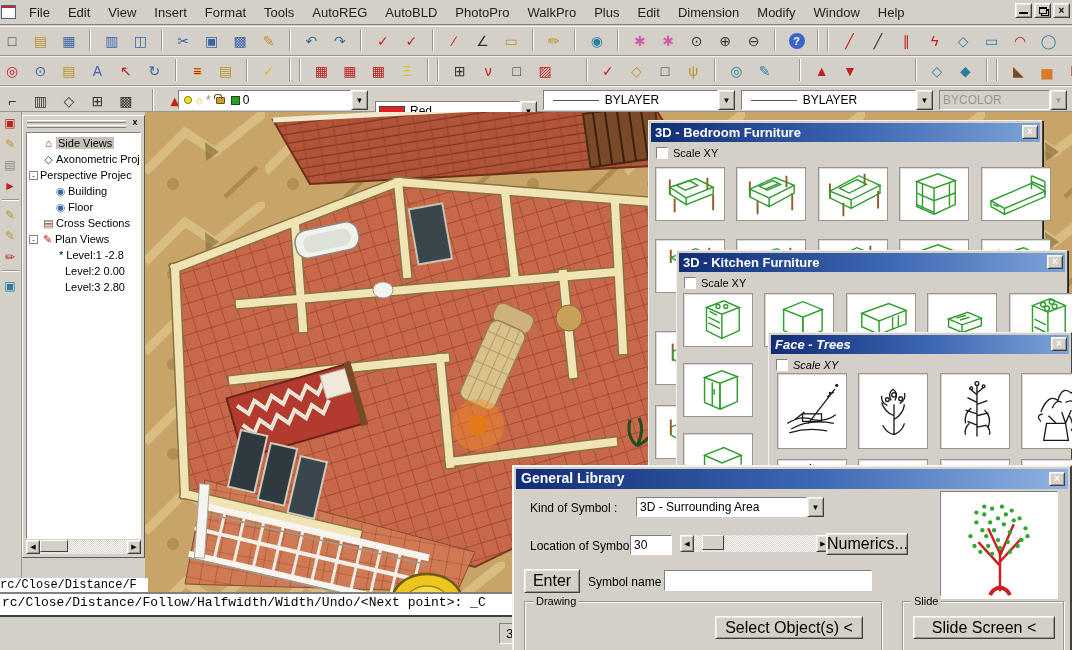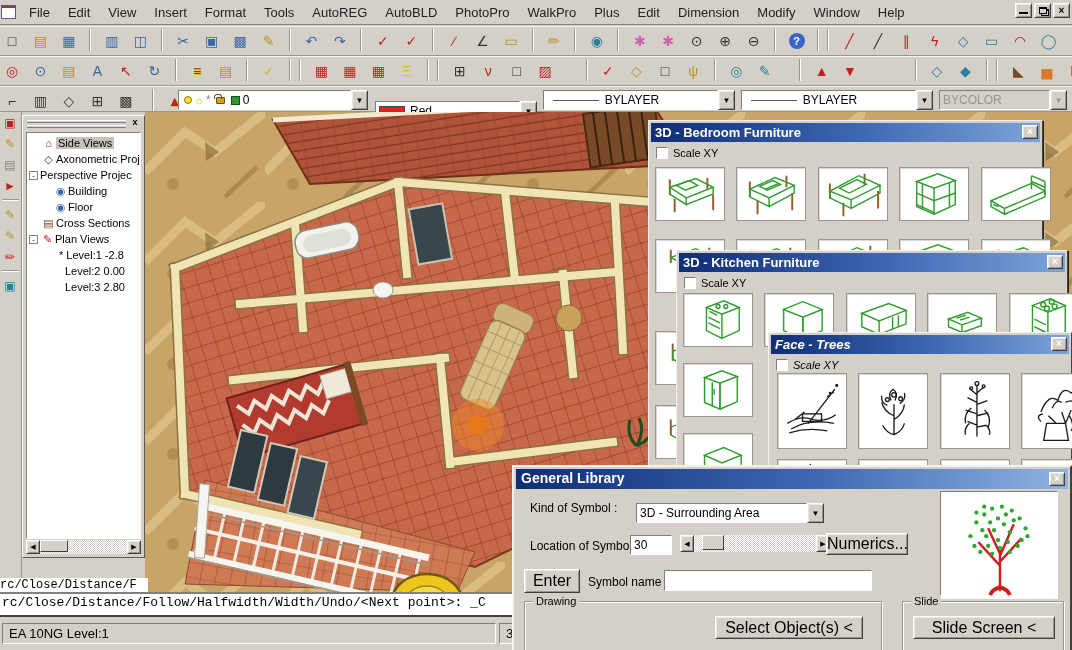--- a/index.html
+++ b/index.html
@@ -730,21 +730,21 @@
     </div>
   </div>
 
   <div class="gldialog">
     <div class="gltitle">
       <span>General Library</span>
       <span class="pclose btn" style="top:3px;right:3px;">×</span>
     </div>
 
     <span class="gl-label" style="left:16px;top:34px;">Kind of Symbol :</span>
-    <span class="combo" style="left:122px;top:36px;width:188px;">
+    <span class="combo" style="left:122px;top:30px;width:188px;">
       <span class="field">
           <span>3D - Surrounding Area</span>
         </span>
       <span class="drop btn">▼</span>
     </span>
 
     <span class="gl-label" style="left:16px;top:72px;">Location of Symbol :</span>
     <input class="gl-input" style="left: 116px; top: 68px; width: 42px; height: 20px;" value="30">
     <span class="hscroll" style="left:166px;top:68px;width:150px;">
       <span class="sbtn btn" style="height:17px;line-height:15px;">◀</span>
@@ -806,17 +806,16 @@
     </div>
     <div class="groupbox" style="left:388px;top:134px;width:162px;height:52px;">
       <span class="gb-label">Slide</span>
       <button class="btn" style="position:absolute;left:10px;top:14px;width:142px;height:23px;">Slide Screen &lt;</button>
     </div>
   </div>
 
   <div class="cmdpartial"><span>rc/Close/Distance/F</span></div>
   <div class="cmdline"><span>rc/Close/Distance/Follow/Halfwidth/Width/Undo/&lt;Next point&gt;: _C</span></div>
   <div class="statusbar">
-    <span class="scell" style="left:2px;width:494px;">EA 10NG Level:1</span>
     <span class="scell" style="left:499px;width:70px;">39</span>
   </div>
 
 </div>
 
 </body></html>

